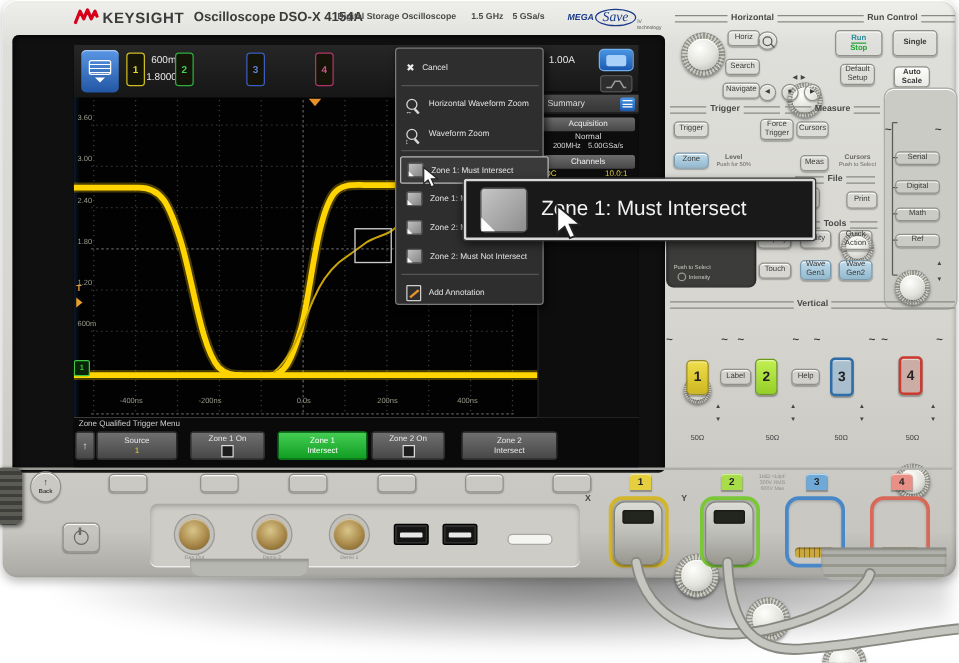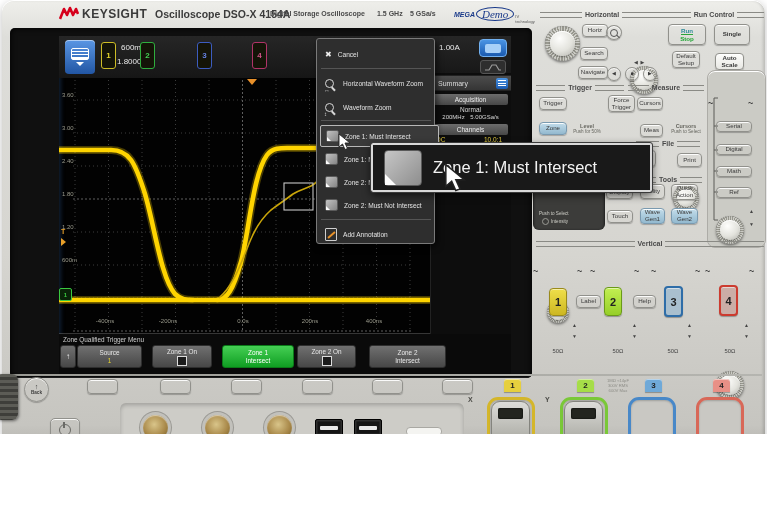--- a/index.html
+++ b/index.html
@@ -1,16 +1,16 @@
 <!DOCTYPE html>
 <html><head>
 <meta charset="utf-8">
 <style>
   html,body{margin:0;padding:0;background:#fff;}
-  #stage{position:relative;width:767px;height:434px;overflow:hidden;font-family:"Liberation Sans",sans-serif;-webkit-font-smoothing:antialiased;}
+  #stage{position:relative;width:767px;height:530px;overflow:hidden;font-family:"Liberation Sans",sans-serif;-webkit-font-smoothing:antialiased;}
   .a{position:absolute;box-sizing:border-box;}
   
   .device{left:2px;top:0;width:763px;height:462px;border-radius:12px;
     background:linear-gradient(180deg,#efefeb 0%,#dededa 8%,#d6d5d0 55%,#c6c5c0 92%,#a9a8a3 100%);
     box-shadow:inset 0 1px 0 #fff, inset -2px 0 3px rgba(0,0,0,.15), 0 3px 8px rgba(0,0,0,.25);}
   .shadow{left:20px;top:438px;width:740px;height:85px;background:radial-gradient(ellipse at 58% 35%,rgba(0,0,0,.50),rgba(0,0,0,0) 68%);filter:blur(7px);}
   
   .brand-name{font-weight:bold;font-size:12px;color:#3b3b3b;letter-spacing:.5px;}
   .brand-model{font-weight:bold;font-size:10.5px;color:#3b3b3b;}
   .brand-sub{font-weight:bold;font-size:7px;color:#4a4a4a;}
@@ -72,21 +72,21 @@
     <svg class="a" style="left:57px;top:6px" width="20" height="16" viewBox="0 0 20 16">
       <path d="M1 13 L5 3 L8 9 L11 2 L14 9 L17 3 L19 8" fill="none" stroke="#d6001c" stroke-width="2.6" stroke-linejoin="round"></path>
     </svg>
     <div class="a brand-name" style="left:80px;top:7px">KEYSIGHT</div>
     <div class="a brand-model" style="left:153px;top:8px">Oscilloscope DSO-X 4154A</div>
     <div class="a brand-sub" style="left:268px;top:10px">Digital Storage Oscilloscope</div>
     <div class="a brand-sub" style="left:375px;top:10px">1.5 GHz</div>
     <div class="a brand-sub" style="left:408px;top:10px">5 GSa/s</div>
     <div class="a" style="left:452px;top:4px;width:78px;height:20px;display:flex;align-items:center;">
       <span style="font-size:7px;font-weight:bold;font-style:italic;color:#1a3a8a;">MEGA</span>
-      <span style="font-family:'Liberation Serif',serif;font-style:italic;font-size:11px;color:#1a3a8a;border:1.3px solid #1a3a8a;border-radius:50%;padding:0 5px;margin-left:1px;">Demo</span>
+      <span style="font-family:'Liberation Serif',serif;font-style:italic;font-size:11px;color:#1a3a8a;border:1.3px solid #1a3a8a;border-radius:50%;padding:0 5px;margin-left:1px;">Save</span>
       <span style="font-size:4px;color:#555;margin-left:1px;align-self:flex-end;">IV technology</span>
     </div>
 
     <div class="a bezel">
       <div class="a lcd">
 
         <svg class="a" style="left:0;top:0;z-index:1" width="452" height="338" viewBox="0 0 452 338">
           <g stroke="#3c3c3c" stroke-width="1" stroke-dasharray="1 3">
             <line x1="14" y1="64" x2="352" y2="64"></line>
               <line x1="14" y1="97" x2="352" y2="97"></line>

